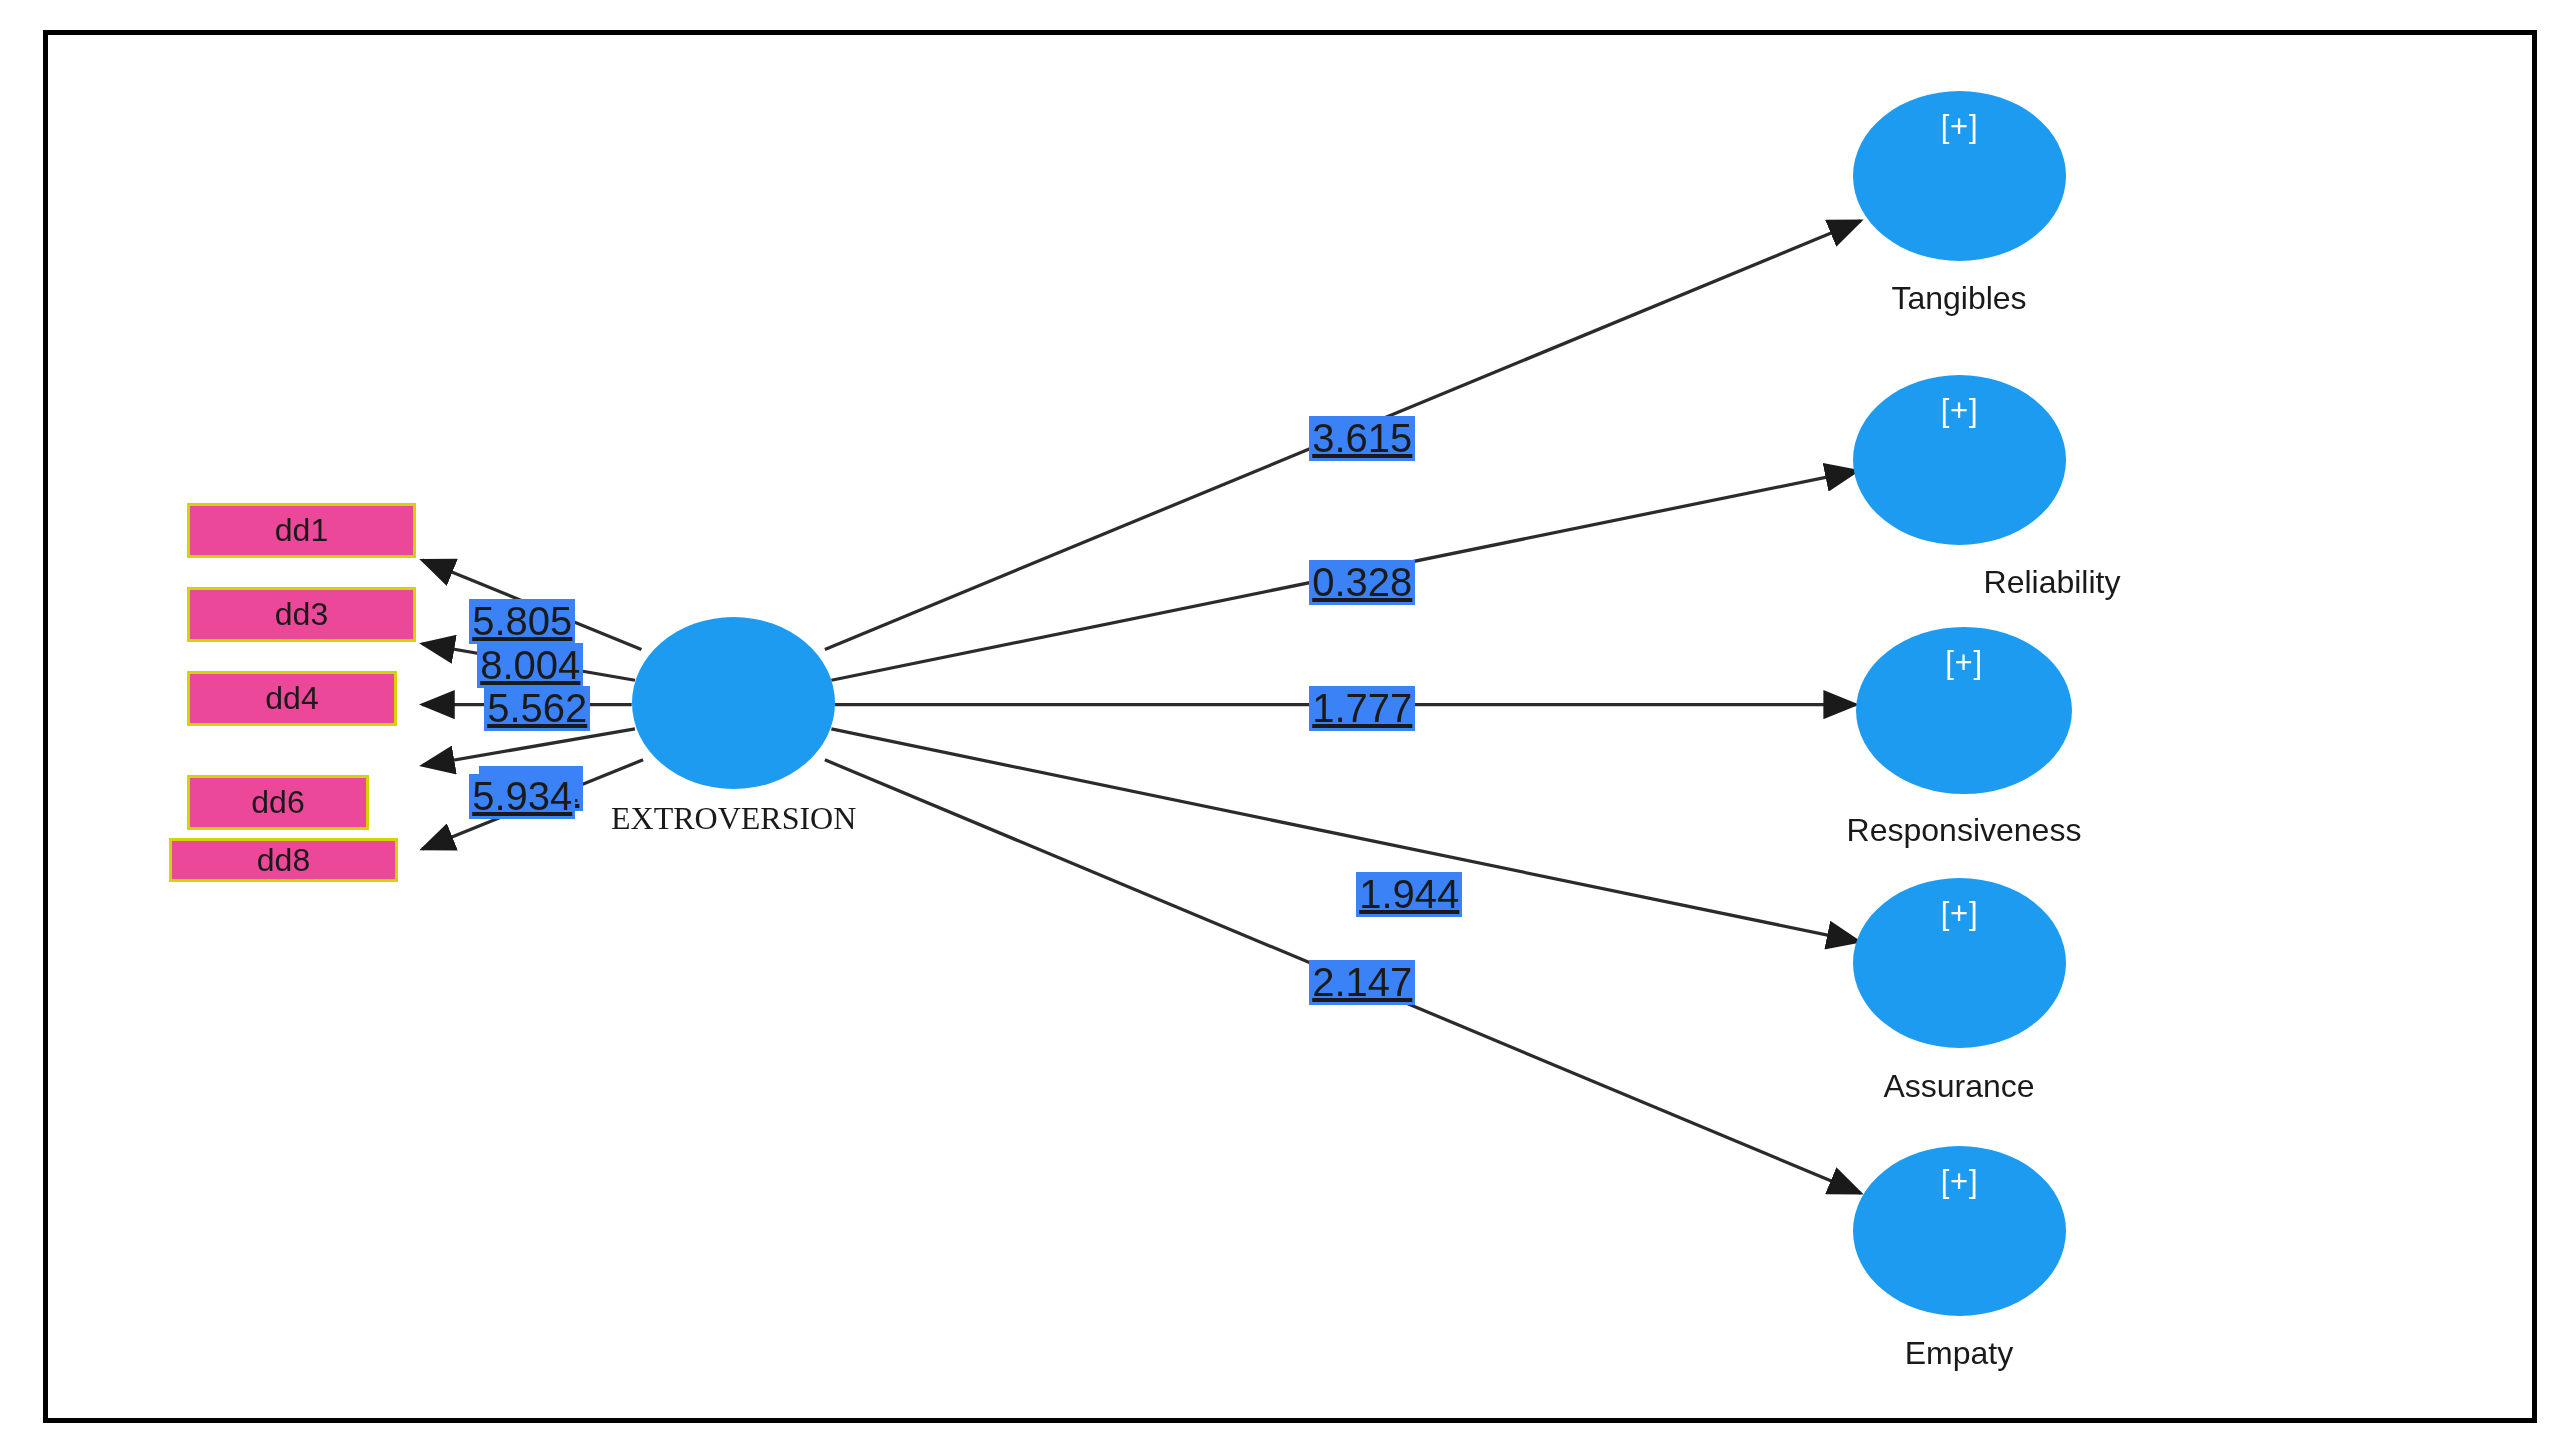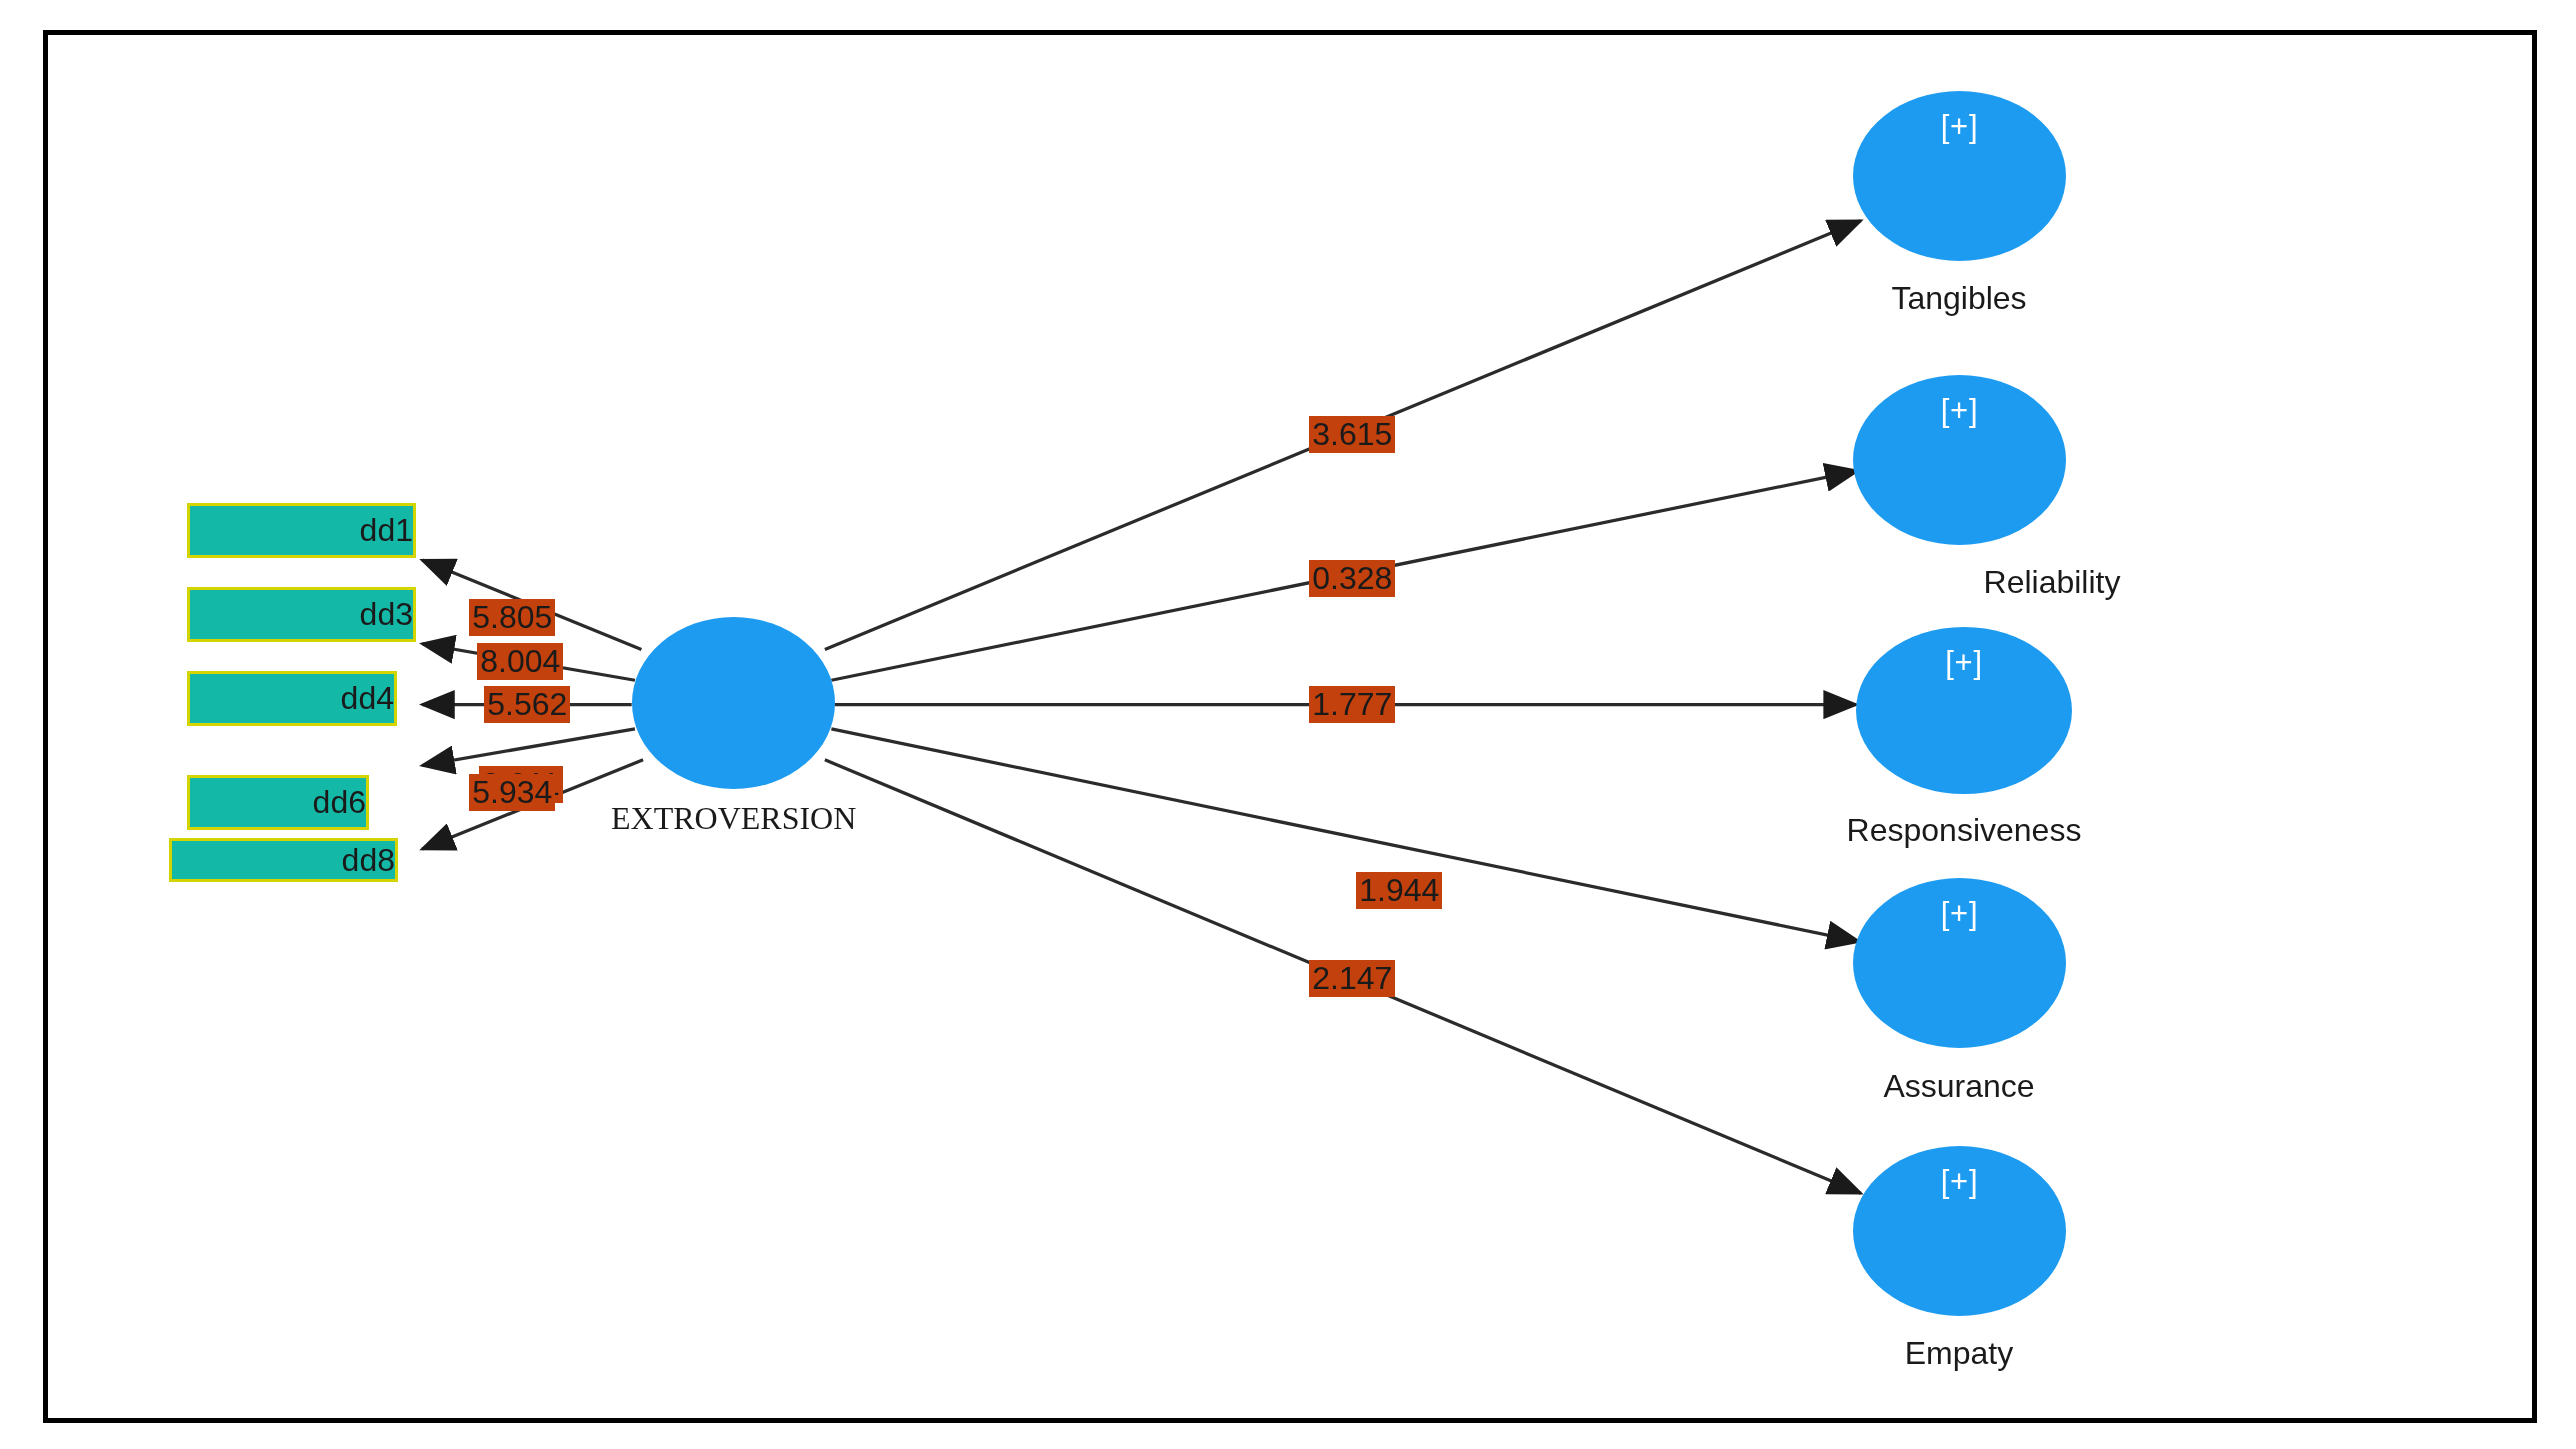--- a/index.html
+++ b/index.html
@@ -31,26 +31,26 @@
   #edge-layer {
     position: absolute;
     left: 0;
     top: 0;
     width: 2576px;
     height: 1449px;
     pointer-events: none;
   }
   .indicator-box {
     position: absolute;
-    background: #14b8a6;
+    background: #ec4899;
     border: 3.2px solid #d4d400;
     box-sizing: border-box;
     display: flex;
     align-items: center;
-    justify-content: flex-end;
+    justify-content: center;
     font-size: 32px;
     color: #1a1a1a;
     font-family: "Liberation Sans", sans-serif;
   }
   .construct-ellipse {
     position: absolute;
     background: #1d9bf0;
     border-radius: 50%;
     display: flex;
     align-items: flex-start;
@@ -75,26 +75,27 @@
   .latent-label {
     position: absolute;
     font-size: 32px;
     color: #1a1a1a;
     white-space: nowrap;
     text-align: center;
     font-family: "Liberation Sans", sans-serif;
   }
   .edge-value {
     position: absolute;
-    font-size: 32px;
+    font-size: 40px;
     color: #1a1a1a;
     white-space: nowrap;
-    background: #c2410c;
+    background: #3b82f6;
     padding: 0 3.2px;
     font-family: "Liberation Sans", sans-serif;
+    text-decoration: underline;
   }
 </style>
 </head>
 <body>
 
 <div id="canvas">
 
   <div id="diagram-frame"></div>
 
   <svg id="edge-layer" viewBox="0 0 3173 1785" xmlns="http://www.w3.org/2000/svg">

